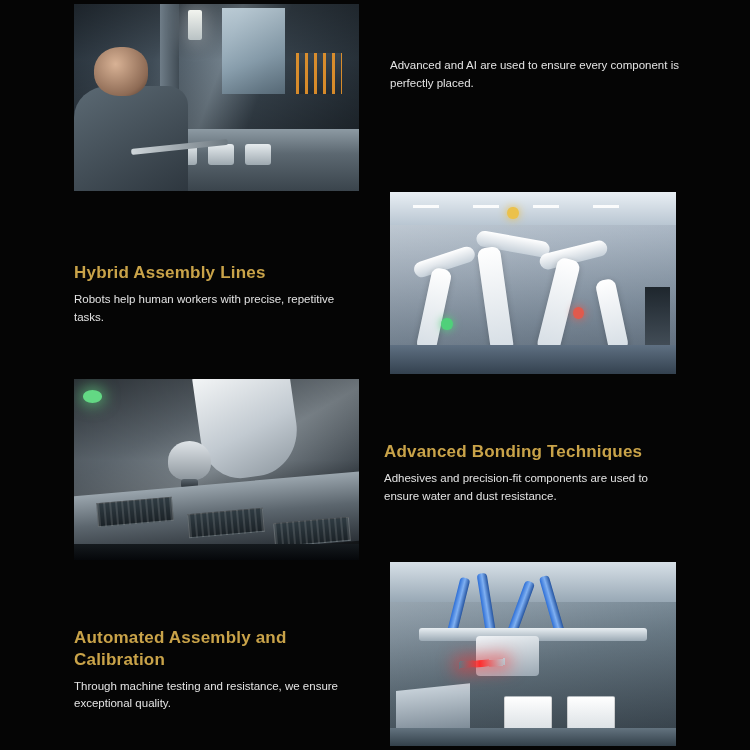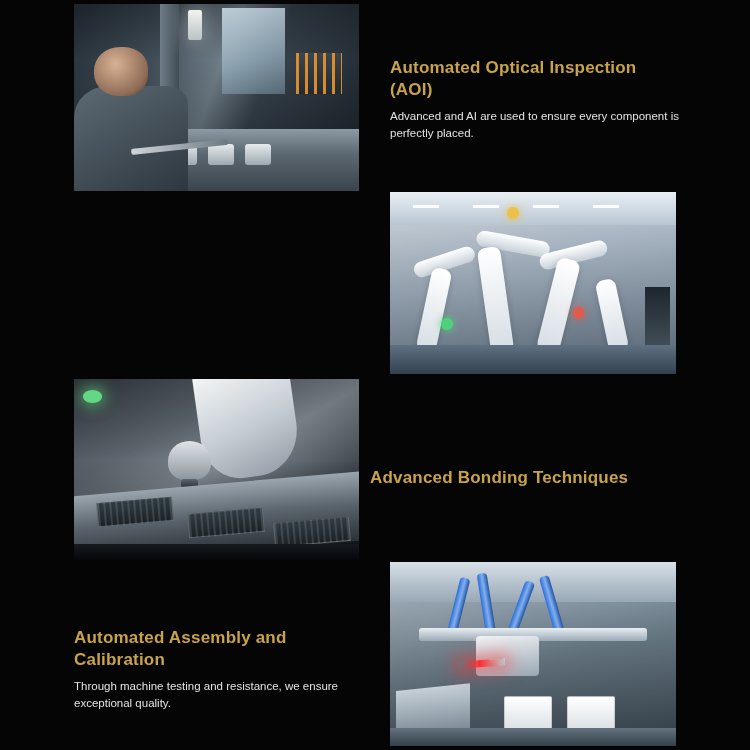--- a/index.html
+++ b/index.html
@@ -282,27 +282,28 @@
         <div class="bench"></div>
         <div class="part a"></div>
         <div class="part b"></div>
         <div class="part c"></div>
         <div class="body"></div>
         <div class="head"></div>
         <div class="tool"></div>
       </div>
     </div>
     <div class="text-col" style="left:390px; top:57px; width:290px;">
-      <h2 class="heading">Automated Optical Inspection (AOI)</h2>
       <p class="body-text">Advanced and AI are used to ensure every component is perfectly placed.</p>
     </div>
   </div>
 
   <div class="block">
     <div class="text-col" style="left:74px; top:262px; width:290px;">
+      <h2 class="heading">Hybrid Assembly Lines</h2>
+      <p class="body-text">Robots help human workers with precise, repetitive tasks.</p>
     </div>
     <div class="media" style="left:390px; top:192px; width:286px; height:182px;">
       <div class="photo p2">
         <div class="ceil"></div>
         <div class="elbow a"></div>
         <div class="elbow b"></div>
         <div class="elbow c"></div>
         <div class="arm a"></div>
         <div class="arm b"></div>
         <div class="arm c"></div>
@@ -322,22 +323,23 @@
         <div class="glow"></div>
         <div class="robo"></div>
         <div class="nozzle"></div>
         <div class="conveyor"></div>
         <div class="pcb a"></div>
         <div class="pcb b"></div>
         <div class="pcb c"></div>
         <div class="rail"></div>
       </div>
     </div>
-    <div class="text-col" style="left:370px; top:441px; width:292px;margin-top:26px;">
+    <div class="text-col" style="left:384px; top:441px; width:292px;">
       <h2 class="heading">Advanced Bonding Techniques</h2>
+      <p class="body-text">Adhesives and precision-fit components are used to ensure water and dust resistance.</p>
     </div>
   </div>
 
   <div class="block">
     <div class="text-col" style="left:74px; top:627px; width:290px;">
       <h2 class="heading">Automated Assembly and Calibration</h2>
       <p class="body-text">Through machine testing and resistance, we ensure exceptional quality.</p>
     </div>
     <div class="media" style="left:390px; top:562px; width:286px; height:184px;">
       <div class="photo p4">

